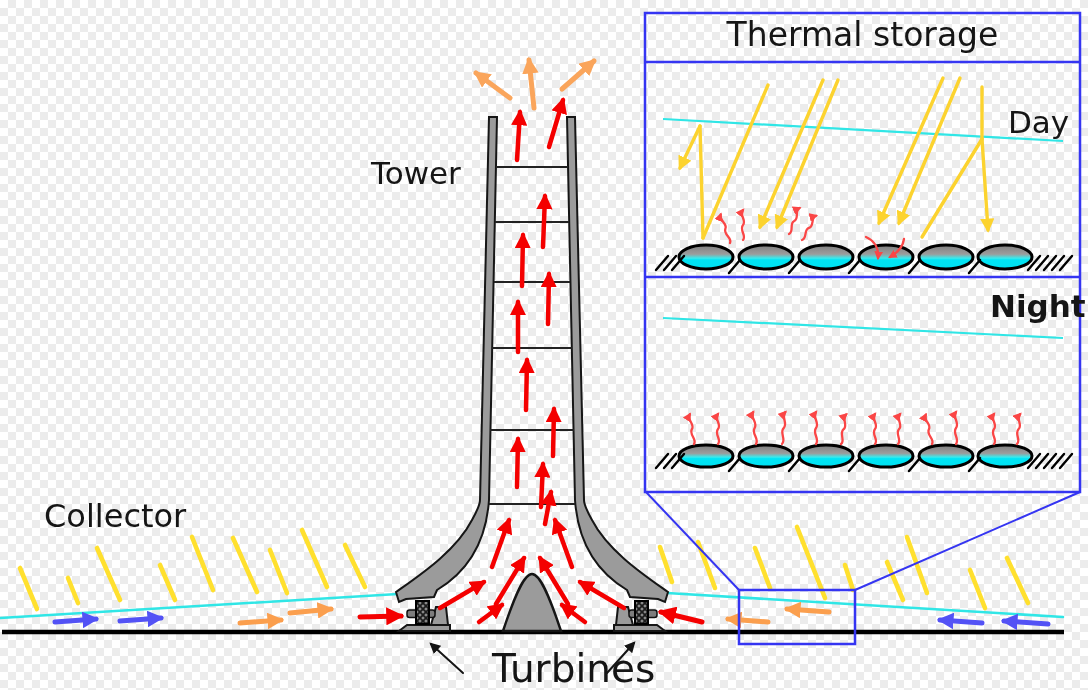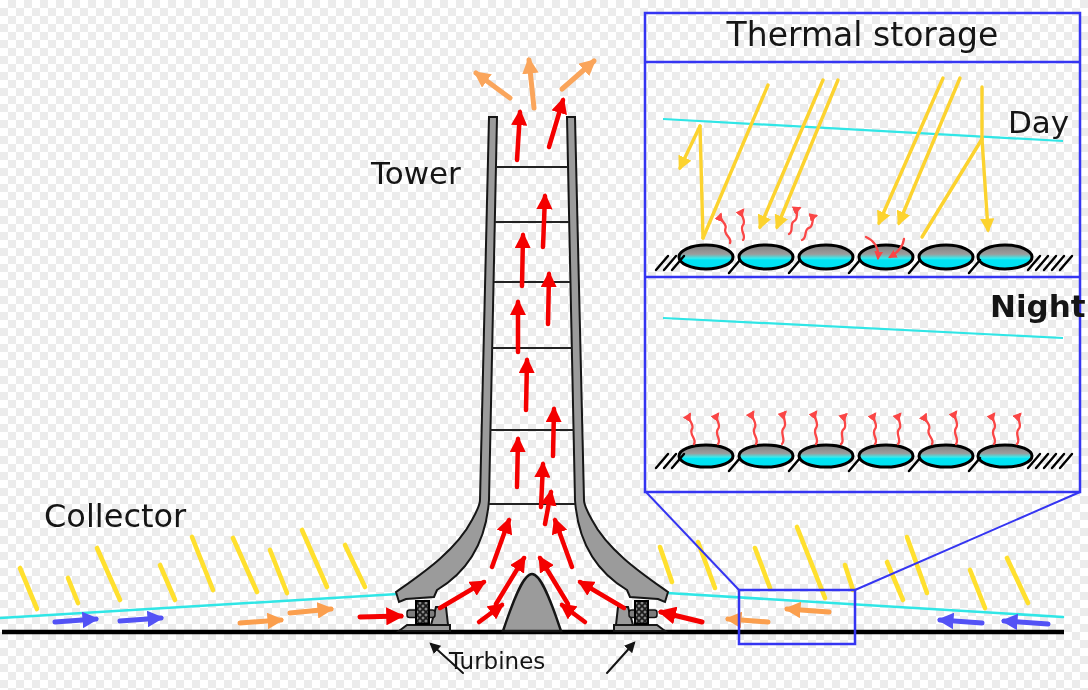--- a/index.html
+++ b/index.html
@@ -19,21 +19,21 @@
   .lbl{
     position:absolute;
     color:#151515;
     font-size:31px;
     line-height:1.05;
     white-space:nowrap;
     user-select:none;
   }
   .lbl-tower{left:371px;top:157px;}
   .lbl-collector{left:44px;top:500px;font-size:32px;}
-  .lbl-turbines{left:449px;top:649px;font-size:23px;}
+  .lbl-turbines{left:465px;top:649px;font-size:39px;padding-left:27px;}
   .lbl-thermal{left:645px;top:18px;width:435px;text-align:center;font-size:33px;}
   .lbl-day{left:1008px;top:106px;}
   .lbl-night{left:990px;top:290px;font-weight:bold;}
 </style>
 </head>
 <body>
 
 <div class="stage">
 
 <svg width="1088" height="690" viewBox="0 0 1088 690">

